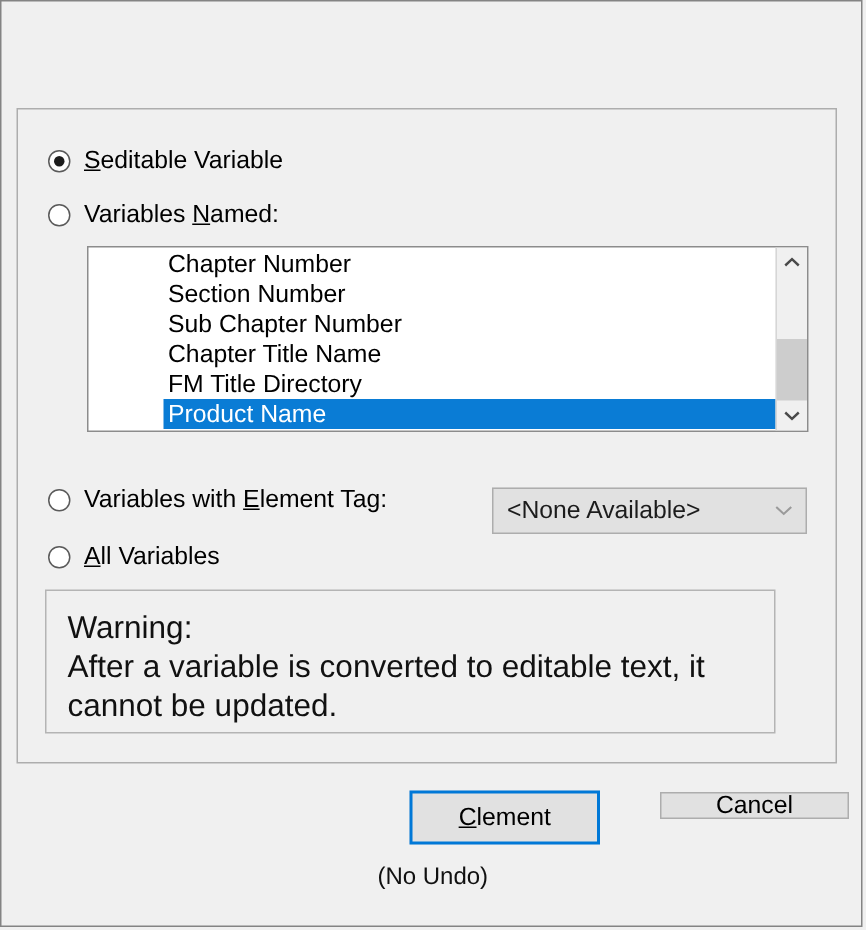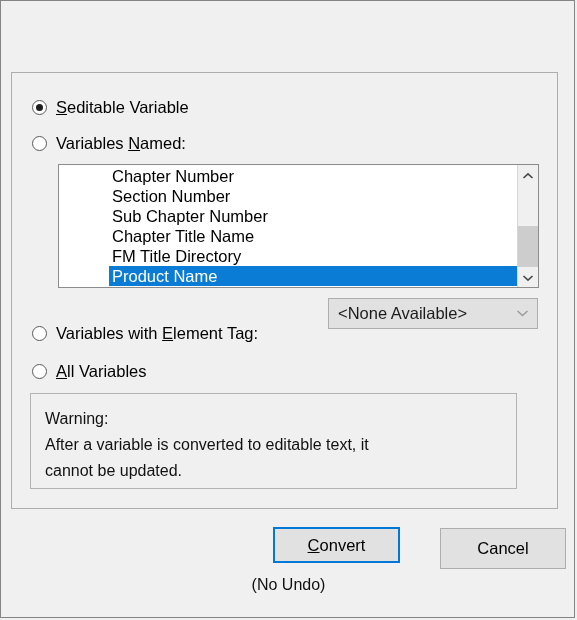--- a/index.html
+++ b/index.html
@@ -165,21 +165,21 @@
     top: 61px;
     width: 20px;
     height: 41px;
     background: #cdcdcd;
   }
 
   
   #element-tag-dropdown {
     position: absolute;
     left: 327px;
-    top: 297px;
+    top: 324px;
     width: 210px;
     height: 31px;
     box-sizing: border-box;
     border: 1px solid #adadad;
     background: #e1e1e1;
     color: #1c1c1c;
     font-size: 16.5px;
     line-height: 29px;
     padding-left: 9px;
     white-space: nowrap;
@@ -200,21 +200,21 @@
     left: 29px;
     top: 392px;
     width: 487px;
     height: 96px;
     box-sizing: border-box;
     border: 1px solid #b4b4b4;
     background: #f0f0f0;
     padding: 12px 14px 0 14px;
   }
   .warning-line {
-    font-size: 16px;
+    font-size: 21px;
     color: #111111;
     line-height: 26px;
     white-space: nowrap;
   }
 
   
   .dlg-button {
     position: absolute;
     box-sizing: border-box;
     background: #e1e1e1;
@@ -231,21 +231,21 @@
     left: 272px;
     top: 526px;
     width: 127px;
     height: 36px;
     border: 2px solid #0078d7;
   }
   #cancel-button {
     left: 439px;
     top: 527px;
     width: 126px;
-    height: 41px;
+    height: 18px;
     border: 1px solid #adadad;
   }
 
   #no-undo-text {
     position: absolute;
     left: 0;
     top: 575px;
     width: 575px;
     text-align: center;
     font-size: 16px;
@@ -317,21 +317,21 @@
     <span class="radio-label"><span class="mn">A</span><span>ll Variables</span></span>
   </div>
 
   <div id="warning-box">
     <div class="warning-line">Warning:</div>
     <div class="warning-line">After a variable is converted to editable text, it</div>
     <div class="warning-line">cannot be updated.</div>
   </div>
 
   <button class="dlg-button" id="convert-button">
-    <span><span class="mn">C</span><span>onvert</span></span>
+    <span><span class="mn">C</span><span>lement</span></span>
   </button>
   <button class="dlg-button" id="cancel-button">
     <span>Cancel</span>
   </button>
 
   <div id="no-undo-text">(No Undo)</div>
 
 </div>
 
 </body></html>

